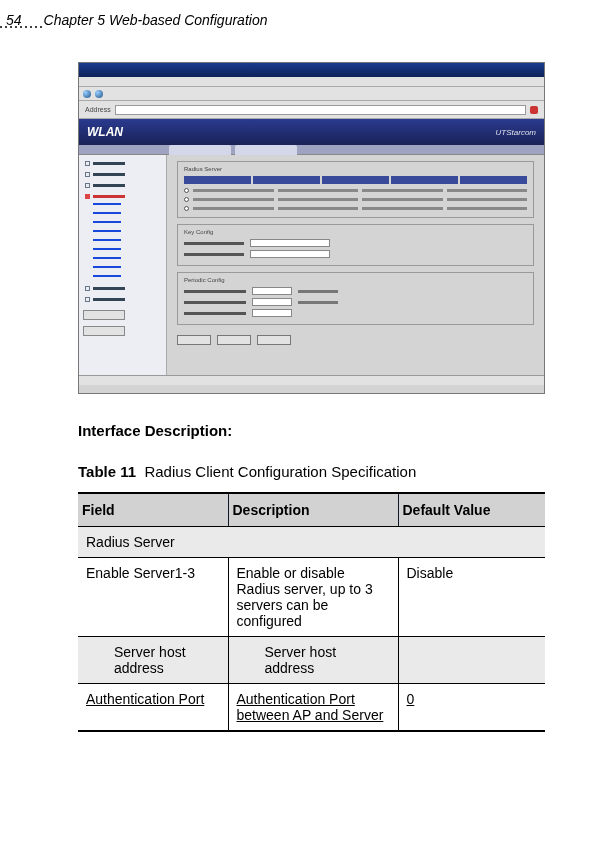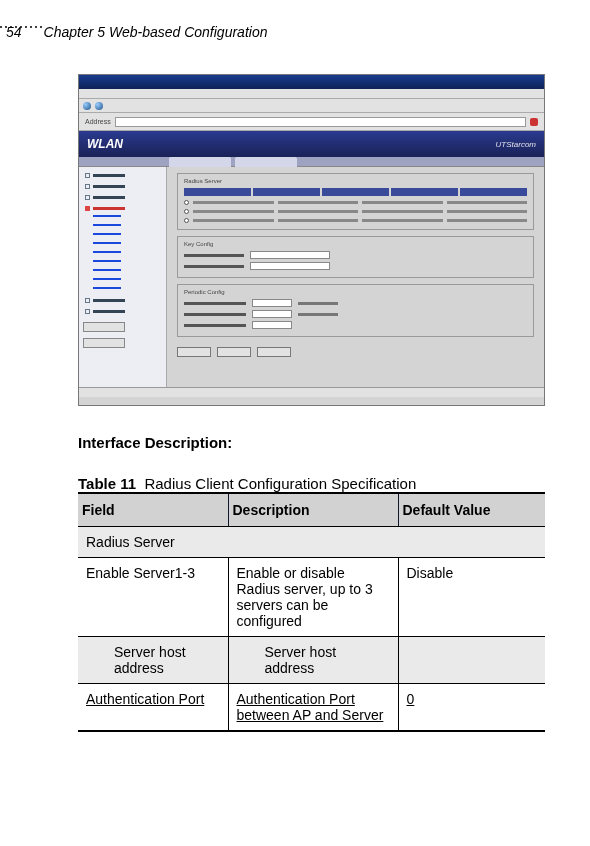--- a/index.html
+++ b/index.html
@@ -7,21 +7,21 @@
     width: 590px;
     height: 846px;
     font-family: Arial, Helvetica, sans-serif;
     background: #fff;
     color: #000;
     position: relative;
   }
   .header-row {
     display: flex;
     align-items: center;
-    padding: 24px 0 8px 6px;
+    padding: 12px 0 8px 6px;
     font-style: italic;
     font-size: 14px;
   }
   .page-num {
     font-style: italic;
     margin-right: 22px;
   }
   .dots {
     position: absolute;
     left: 0;
@@ -108,20 +108,21 @@
   .sbtn { width:34px; height:10px; background:#e2e2e2; border:1px solid #777;}
   .ss-status { background:#e2e2e2; height:10px; border-top:1px solid #999;}
 
   .section-heading {
     font-size: 15px;
     font-weight: bold;
     margin: 28px 0 24px 0;
   }
   .table-caption {
     font-size: 15px;
+    margin-bottom: 12px;
   }
   .table-caption b { font-weight: bold; }
 
   table.spec {
     width: 467px;
     border-collapse: collapse;
     font-size: 14px;
   }
   table.spec thead th {
     background: #d2d2d2;

